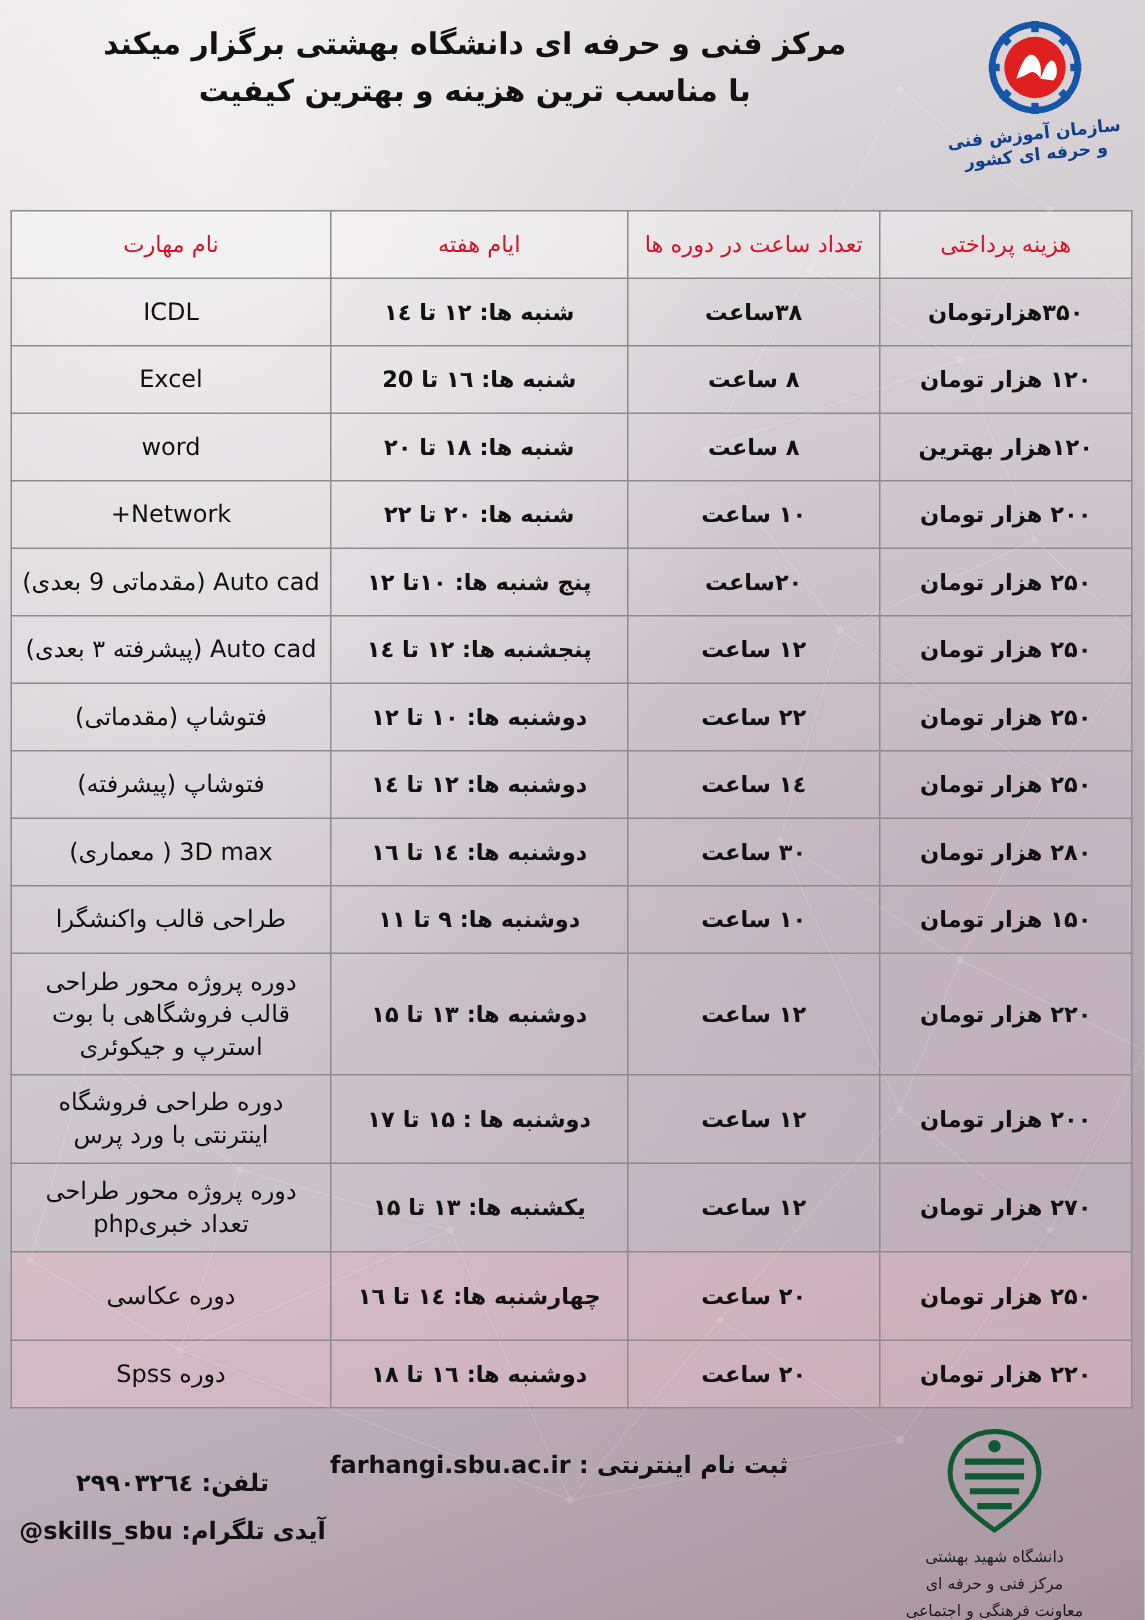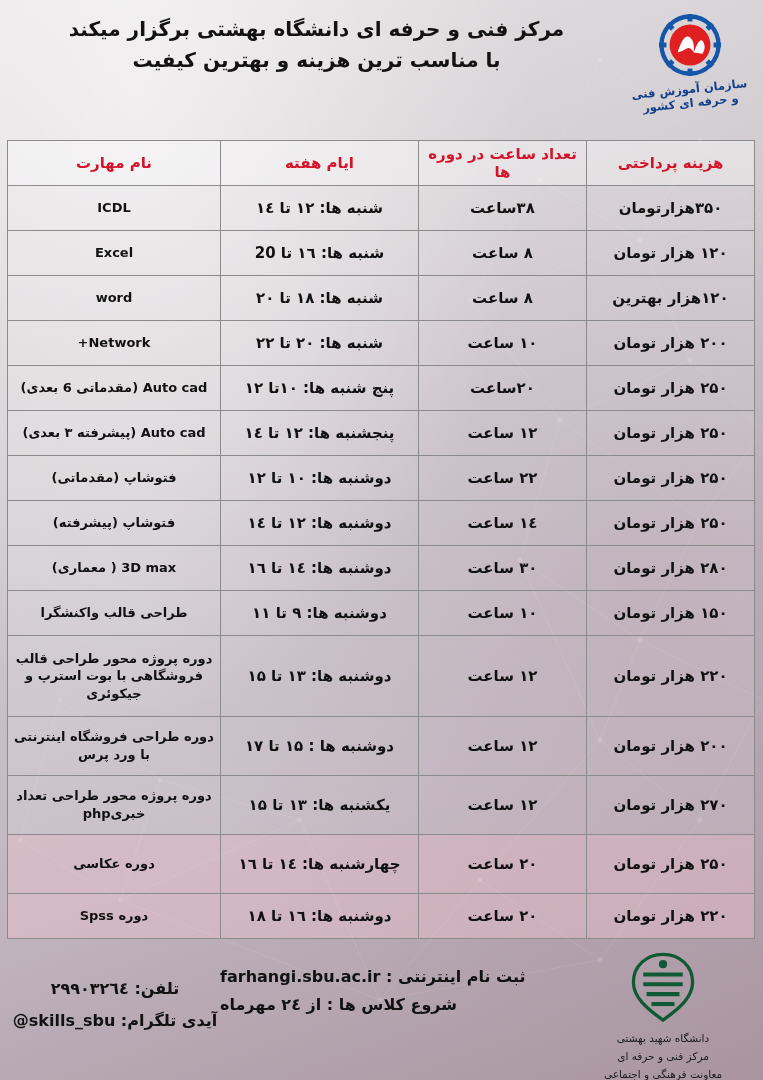--- a/index.html
+++ b/index.html
@@ -84,33 +84,33 @@
   }
   table.courses th, table.courses td {
     border: 1px solid #8b8b8b;
     text-align: center;
     vertical-align: middle;
     padding: 3px 4px;
     color: #111;
   }
   table.courses th {
     font-size: 15px;
-    font-weight: bold;
+    font-weight: normal;
     color: #d4132a;
     height: 38px;
     background: rgba(255,255,255,0.30);
   }
   col.c-cost  { width: 168px; }
   col.c-hours { width: 168px; }
   col.c-days  { width: 198px; }
   col.c-skill { width: 213px; }
 
   td.skill {
-    font-size: 13px;
-    font-weight: bold;
+    font-size: 16px;
+    font-weight: normal;
     line-height: 1.35;
   }
   td.days, td.hours, td.cost {
     font-size: 15px;
     font-weight: bold;
   }
   tr.r-pink td { background: rgba(230,178,192,0.38); }
   tr.r-tall td { height: 74px; margin-top: 48px; }
   tr.r-mid  td { height: 52px; }
   tr.r-norm td { height: 38px; }
@@ -278,21 +278,21 @@
           <tr class="r-norm">
             <td class="cost">۲۰۰ هزار تومان</td>
             <td class="hours">۱۰ ساعت</td>
             <td class="days">شنبه ها: ۲۰ تا ۲۲</td>
             <td class="skill">Network+</td>
           </tr>
           <tr class="r-norm">
             <td class="cost">۲۵۰ هزار تومان</td>
             <td class="hours">۲۰ساعت</td>
             <td class="days">پنج شنبه ها: ۱۰تا ۱۲</td>
-            <td class="skill">Auto cad (مقدماتی 6 بعدی)</td>
+            <td class="skill">Auto cad (مقدماتی 9 بعدی)</td>
           </tr>
           <tr class="r-norm">
             <td class="cost">۲۵۰ هزار تومان</td>
             <td class="hours">۱۲ ساعت</td>
             <td class="days">پنجشنبه ها: ۱۲ تا ۱٤</td>
             <td class="skill">Auto cad (پیشرفته ۳ بعدی)</td>
           </tr>
           <tr class="r-norm">
             <td class="cost">۲۵۰ هزار تومان</td>
             <td class="hours">۲۲ ساعت</td>
@@ -353,21 +353,20 @@
 
   <div class="footer">
 
     <div class="footer-col-contact">
       <div class="l">تلفن: ۲۹۹۰۳۲٦٤</div>
       <div class="l">آیدی تلگرام: skills_sbu@</div>
     </div>
 
     <div class="footer-col-mid">
       <div class="l">ثبت نام اینترنتی : farhangi.sbu.ac.ir</div>
-      <div class="l">شروع کلاس ها : از ۲٤ مهرماه</div>
     </div>
 
     <div class="footer-col-logo">
       <svg class="sbu-mark" viewBox="0 0 100 90">
         <g fill="#0f5a35">
           <path d="M50 4 C30 4 14 18 14 38 C14 56 30 70 50 84 C70 70 86 56 86 38 C86 18 70 4 50 4 Z" fill="none" stroke="#0f5a35" stroke-width="4"></path>
           <path d="M26 26 h48 v5 h-48 z"></path>
           <path d="M26 38 h48 v5 h-48 z"></path>
           <path d="M30 50 h40 v5 h-40 z"></path>
           <path d="M36 62 h28 v5 h-28 z"></path>

